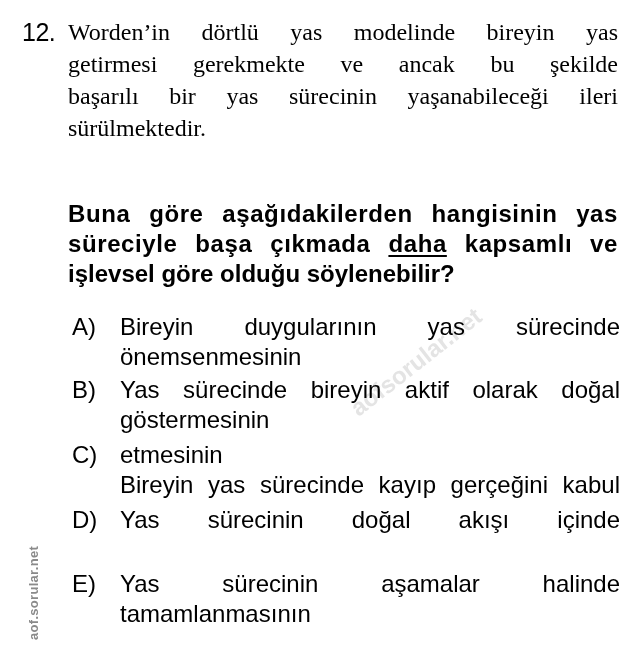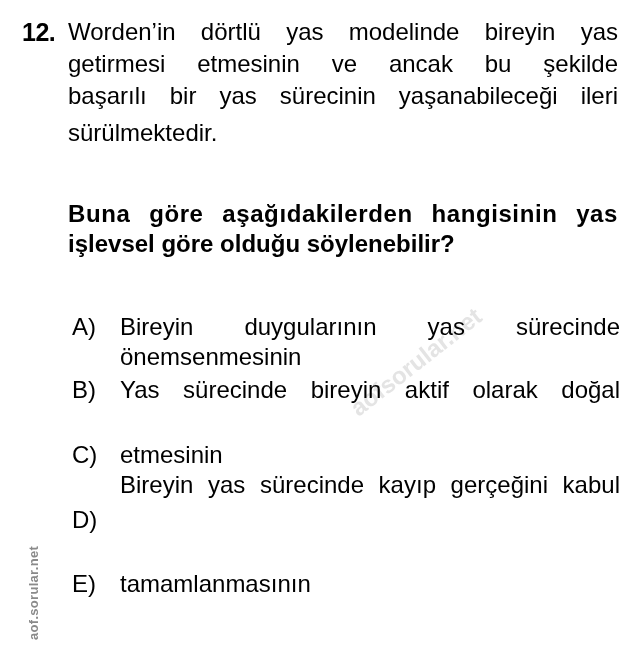--- a/index.html
+++ b/index.html
@@ -2,29 +2,29 @@
 <html><head>
 <meta charset="utf-8">
 <style>
   html, body { margin: 0; padding: 0; background: #ffffff; }
   body {
     width: 640px; height: 645px; position: relative; overflow: hidden;
     font-family: "Liberation Sans", sans-serif; color: #000;
   }
   .qnum {
     position: absolute; left: 22px; top: 18px;
-    font-size: 25px; font-weight: bold; letter-spacing: -0.5px;
+    font-size: 25px; font-weight: normal; letter-spacing: -0.5px;
   }
   .stem {
     position: absolute; left: 68px; top: 16px; width: 550px;
     font-size: 24px; line-height: 32px; text-align: justify;
     text-align-last: left;
   }
-  .stem .line { display: block; text-align: justify; text-align-last: justify; height: 32px; }
-  .stem .line.last { text-align-last: left; margin-top: 5px; }
+  .stem .line { display: block; text-align: justify; text-align-last: justify; height: 32px; font-family: Liberation Serif, serif; }
+  .stem .line.last { text-align-last: left; }
   .question {
     position: absolute; left: 68px; top: 199px; width: 550px;
     font-size: 24px; line-height: 30px; font-weight: bold; letter-spacing: 0.6px;
   }
   .question .line { display: block; text-align: justify; text-align-last: justify; height: 30px; }
   .question .line.last { text-align-last: left; letter-spacing: 0px; }
   .question u { text-decoration: underline; text-underline-offset: 3px; text-decoration-thickness: 2px; }
   .options { position: absolute; left: 0; top: 0; }
   .opt { position: absolute; left: 72px; width: 548px; font-size: 24px; line-height: 30px; }
   .opt .letter { position: absolute; left: 0; top: 0; }
@@ -49,56 +49,60 @@
 <body>
 
 <div class="wm-diag">aofsorular.net</div>
 <div class="wm-side">aof.sorular.net</div>
 
 <div class="content">
   <div class="qnum">12.</div>
 
   <div class="stem">
     <span class="line">Worden’in dörtlü yas modelinde bireyin yas</span>
-    <span class="line">getirmesi etmesinin ve ancak bu şekilde</span>
+    <span class="line">getirmesi gerekmekte ve ancak bu şekilde</span>
     <span class="line">başarılı bir yas sürecinin yaşanabileceği ileri</span>
     <span class="line last">sürülmektedir.</span>
   </div>
 
   <div class="question">
     <span class="line">Buna göre aşağıdakilerden hangisinin yas</span>
+    <span class="line"><span>süreciyle başa çıkmada </span><u>daha</u><span> kapsamlı ve</span></span>
     <span class="line last">işlevsel göre olduğu söylenebilir?</span>
   </div>
 
   <div class="options">
     <div class="opt" style="top:312px;">
       <span class="letter">A)</span>
       <div class="text">
         <span class="line">Bireyin duygularının yas sürecinde</span>
         <span class="line last">önemsenmesinin</span>
       </div>
     </div>
     <div class="opt" style="top:375px;">
       <span class="letter">B)</span>
       <div class="text">
         <span class="line">Yas sürecinde bireyin aktif olarak doğal</span>
+        <span class="line last">göstermesinin</span>
       </div>
     </div>
     <div class="opt" style="top:440px;">
       <span class="letter">C)</span>
       <div class="text">
         <span class="line last">etmesinin</span>
         <span class="line">Bireyin yas sürecinde kayıp gerçeğini kabul</span>
       </div>
     </div>
     <div class="opt" style="top:505px;">
       <span class="letter">D)</span>
       <div class="text">
+        <span class="line">Yas sürecinin doğal akışı içinde</span>
       </div>
     </div>
     <div class="opt" style="top:569px;">
       <span class="letter">E)</span>
       <div class="text">
+        <span class="line">Yas sürecinin aşamalar halinde</span>
         <span class="line last">tamamlanmasının</span>
       </div>
     </div>
   </div>
 </div>
 
 </body></html>

